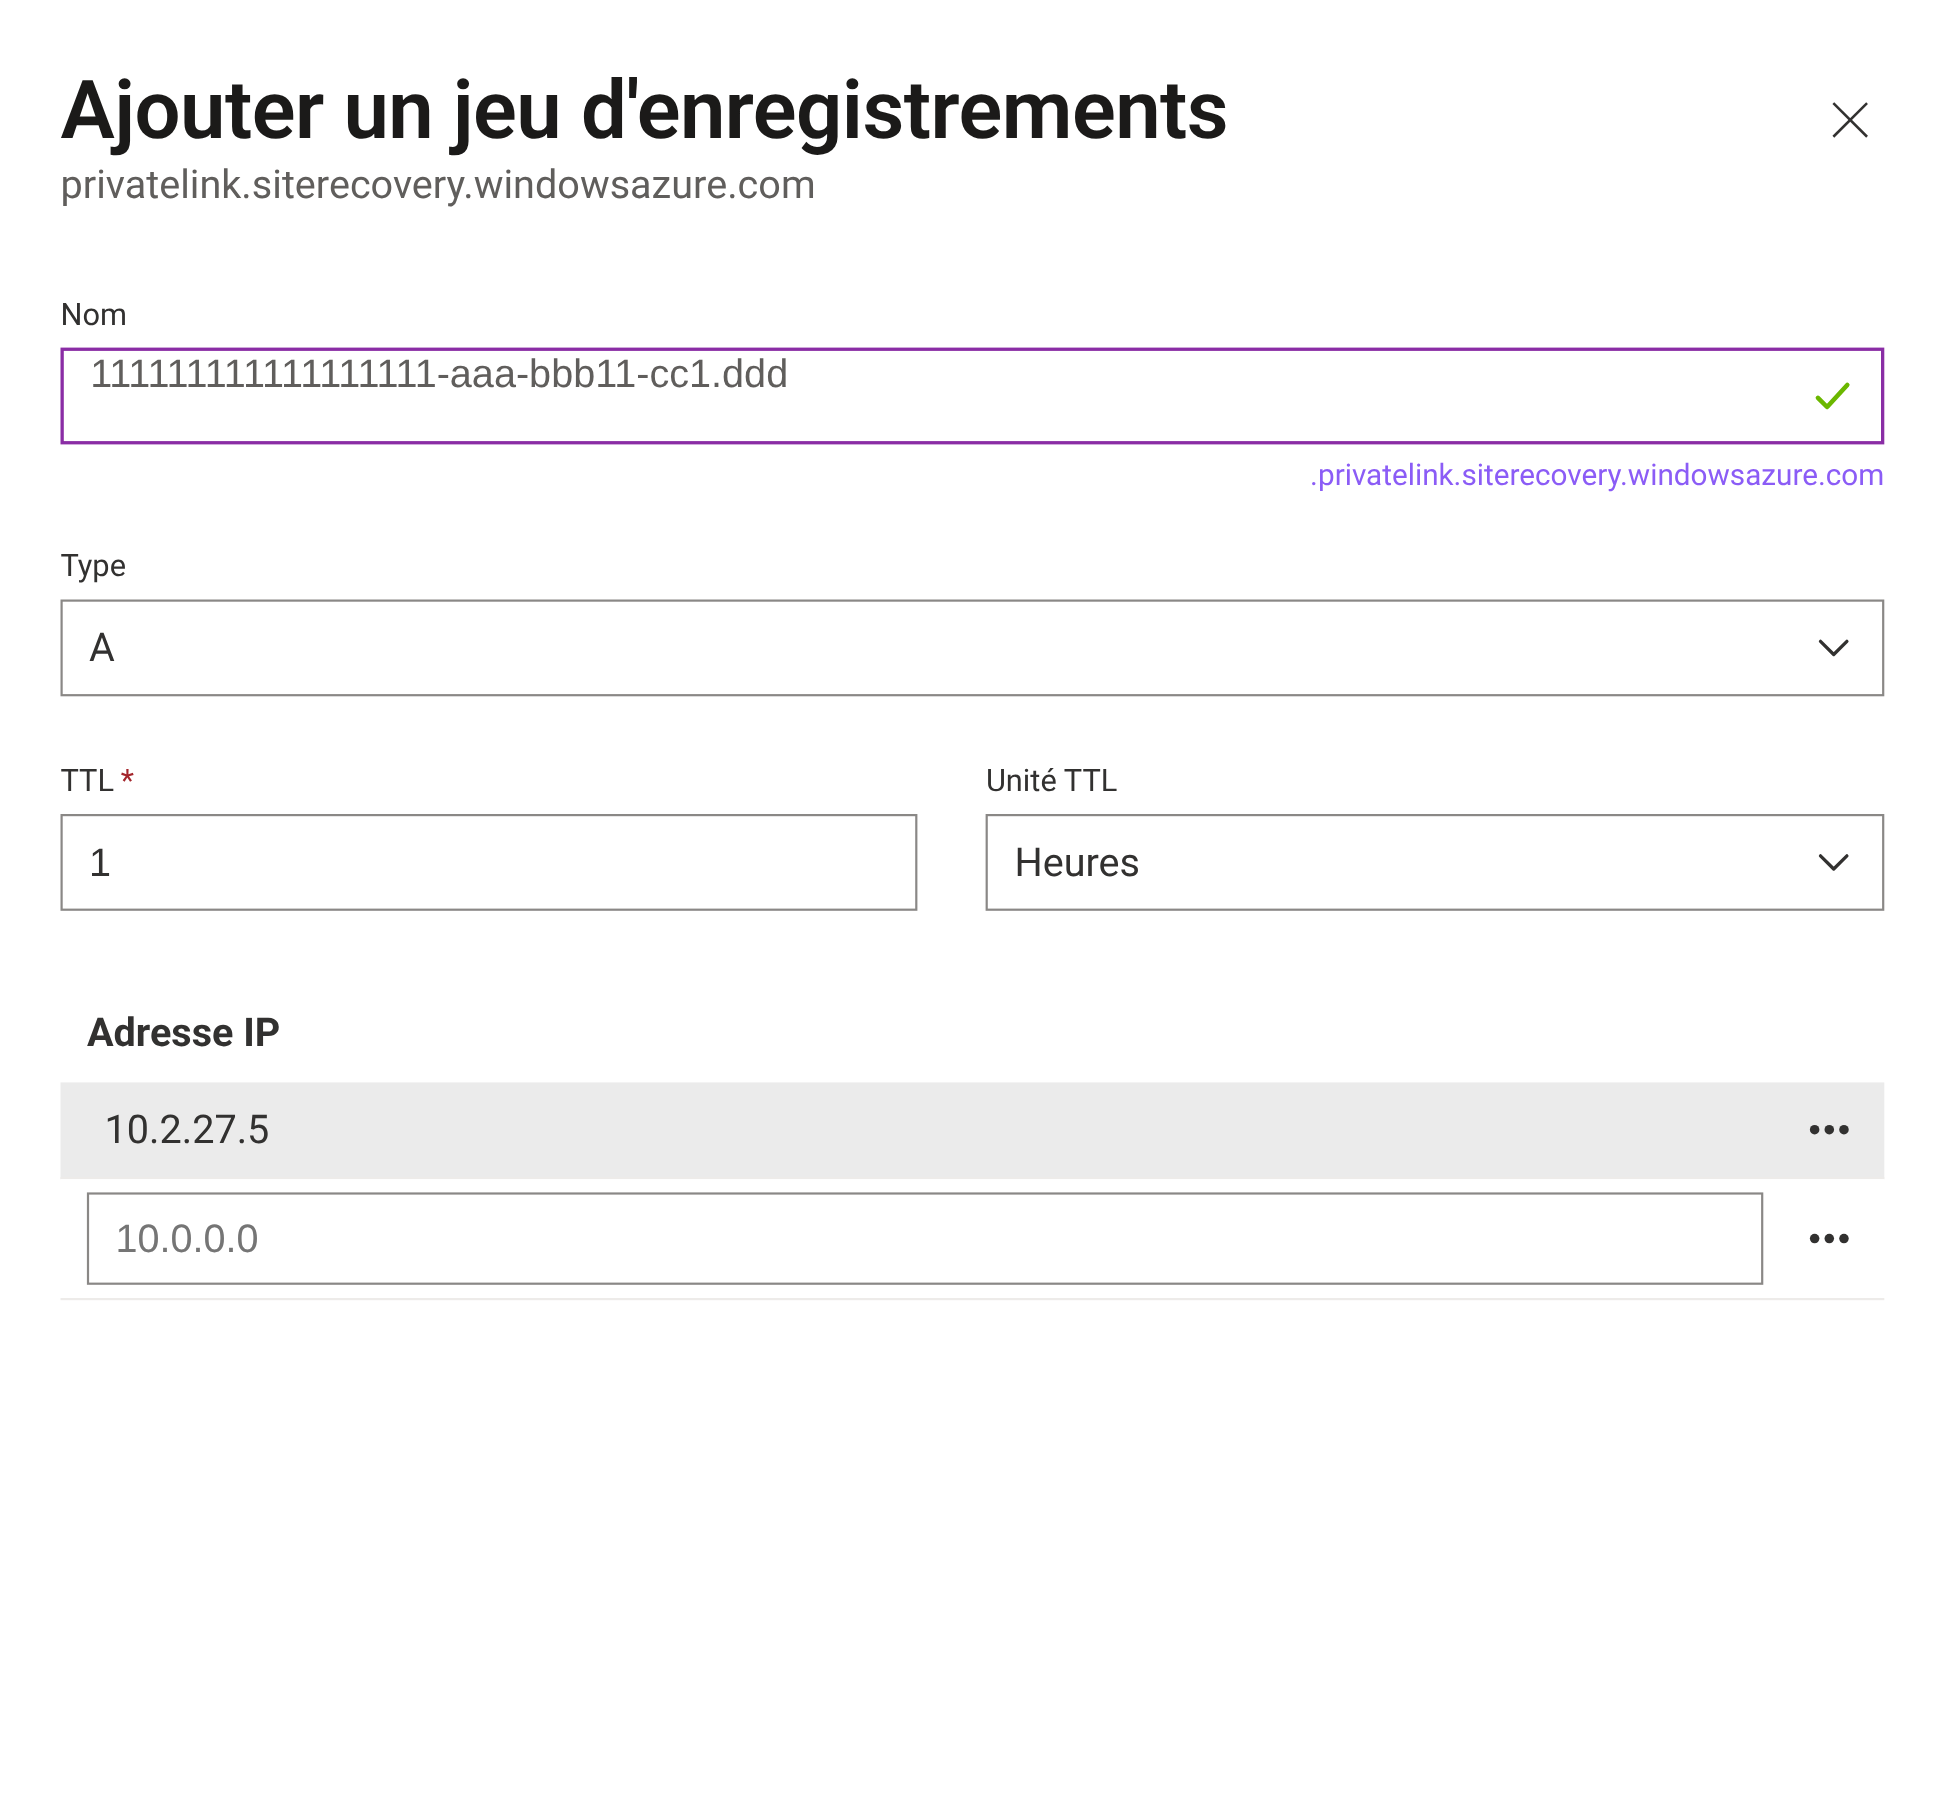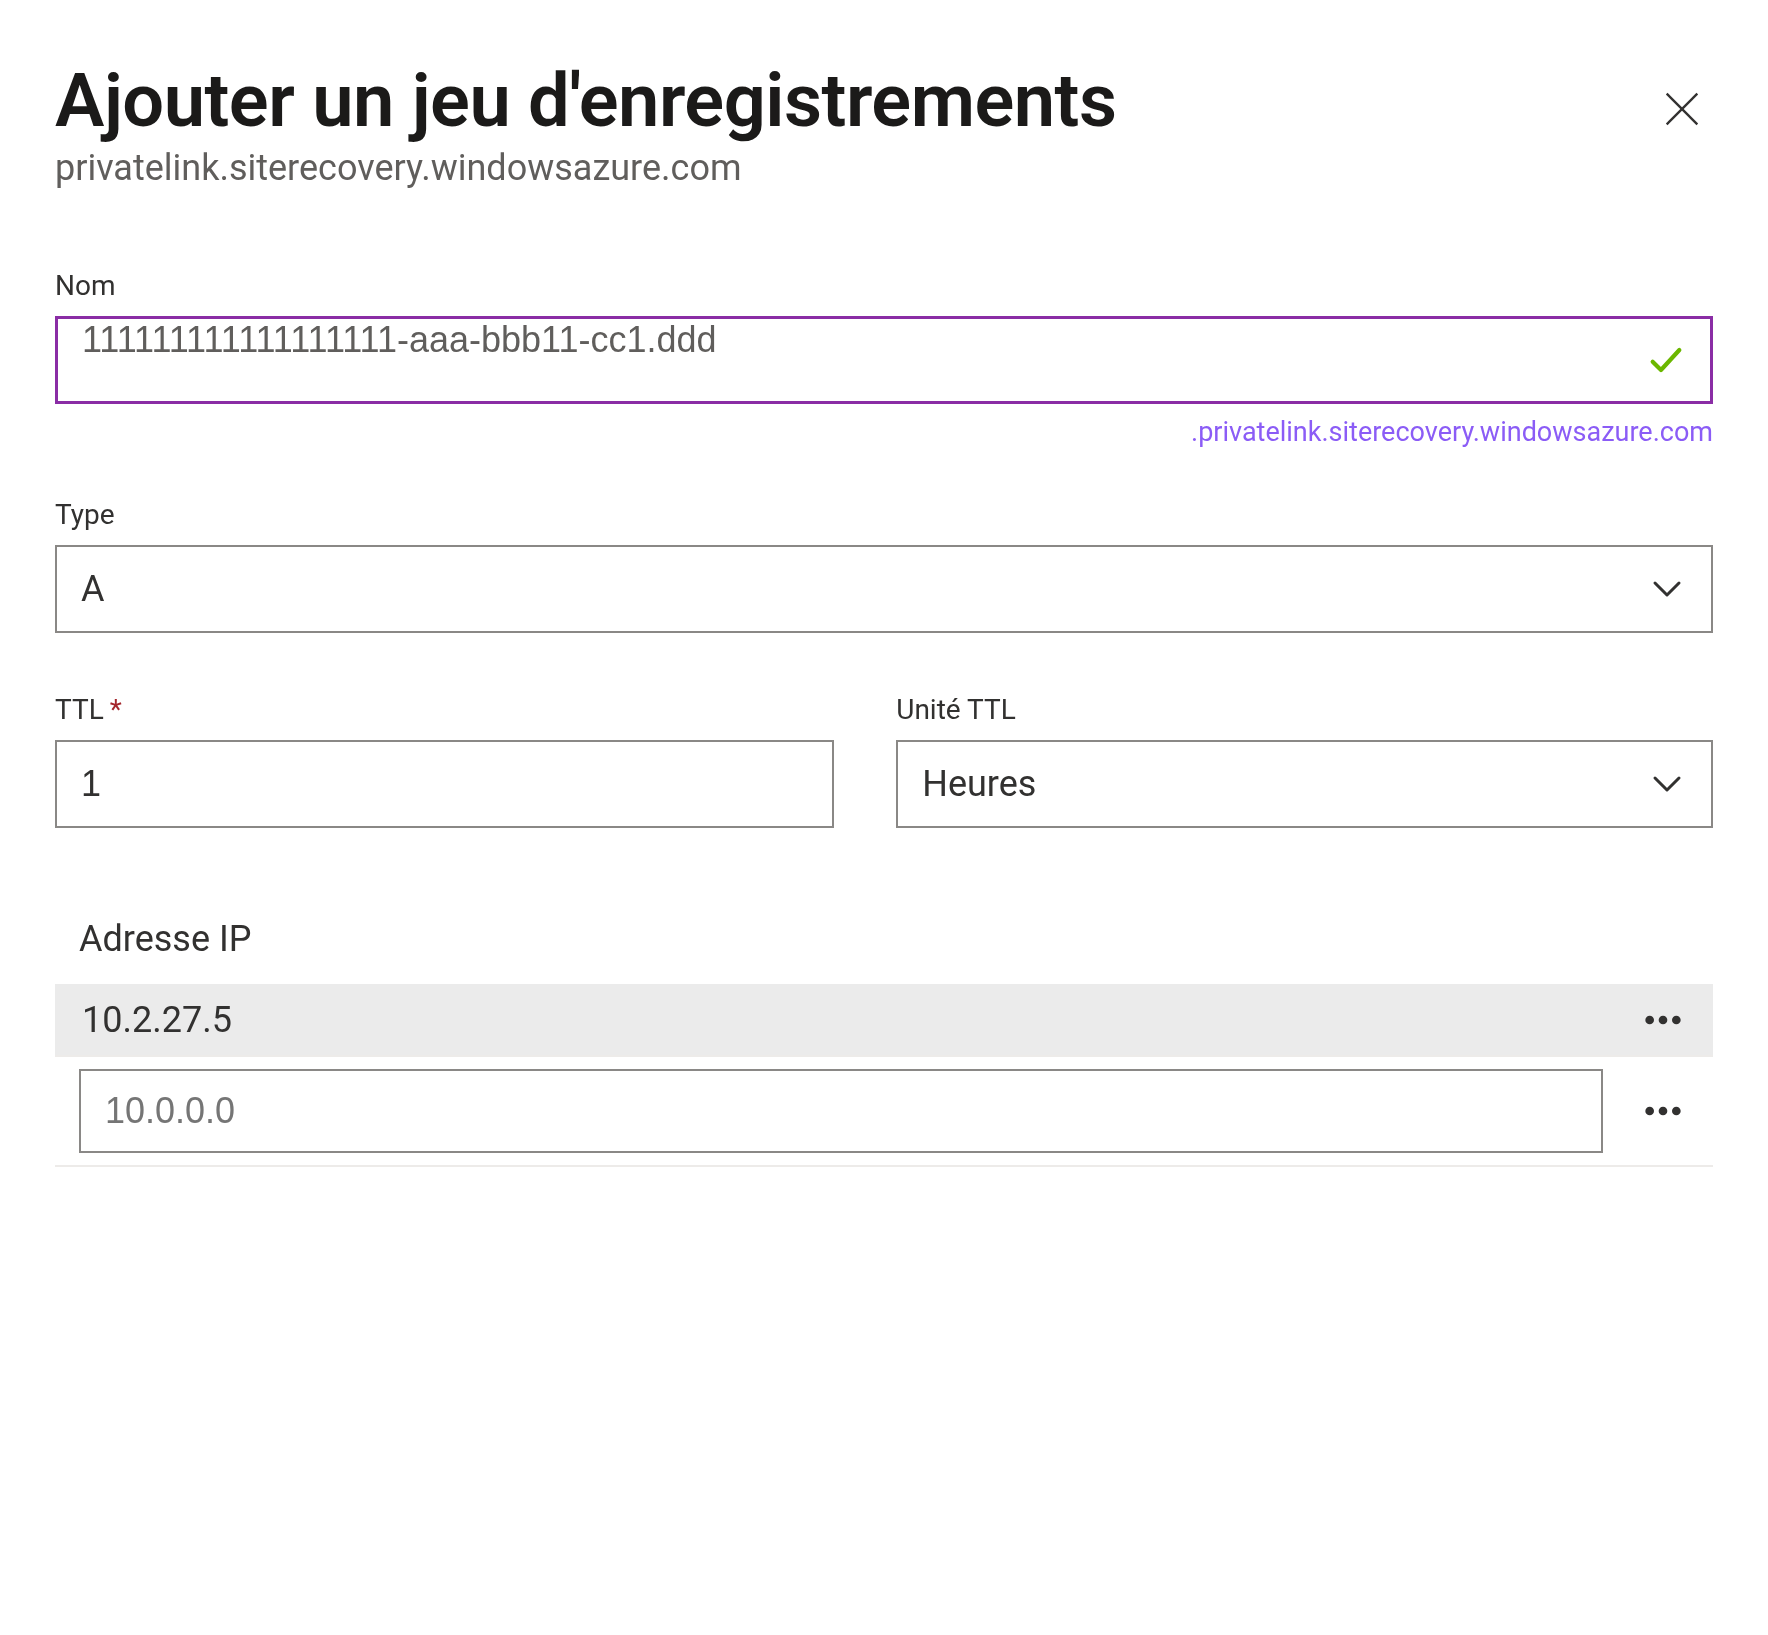--- a/index.html
+++ b/index.html
@@ -137,30 +137,30 @@
     height: 88px;
     border: 2px solid #8a8886;
     outline: none;
     font-size: 36px;
     color: #323130;
     padding: 0 24px;
     background: #ffffff;
   }
   .ip-header {
     font-size: 36px;
-    font-weight: 400;
+    font-weight: 700;
     color: #323130;
     padding: 0 0 24px 24px;
   }
   .ip-row {
     display: flex;
     align-items: center;
-    height: 73px;
+    height: 88px;
     border-bottom: 2px solid #edebe9;
-    padding: 0 10px 0 27px;
+    padding: 0 10px 0 40px;
   }
   .ip-row.filled {
     background: #ebebeb;
   }
   .ip-row.new {
     background: #ffffff;
     padding: 12px 10px 12px 24px;
     height: 110px;
   }
   .ip-value {

